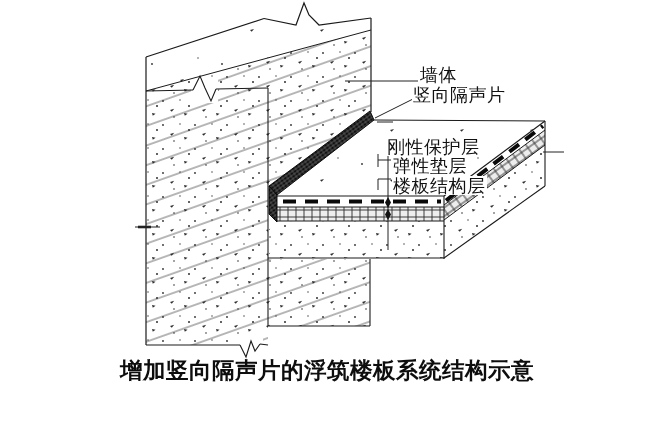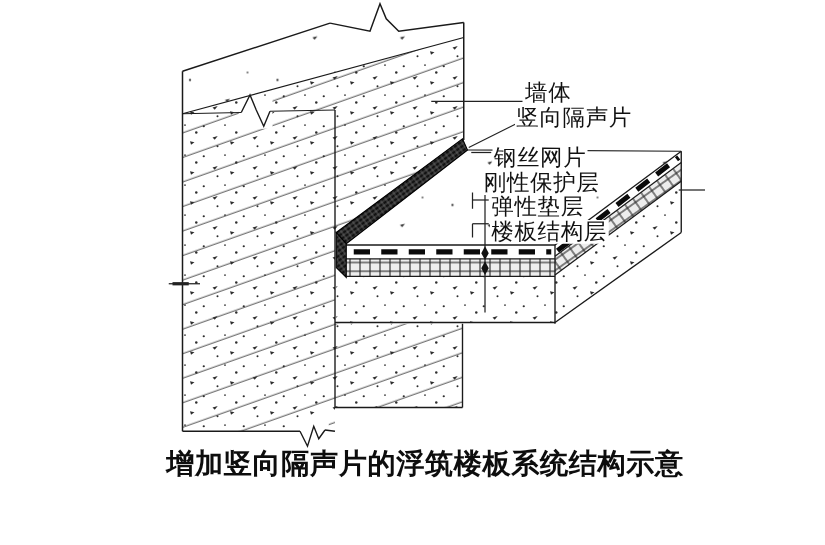--- a/index.html
+++ b/index.html
@@ -2,21 +2,21 @@
 <html><head>
 <meta charset="utf-8">
 <style>
   html,body{margin:0;padding:0;background:#ffffff;}
   #stage{position:relative;width:660px;height:436px;background:#ffffff;overflow:hidden;
          font-family:"DejaVu Sans","Liberation Sans",sans-serif;}
   #stage svg{position:absolute;left:0;top:0;}
   .lbl{position:absolute;color:#111;font-family:"DejaVu Serif","Liberation Serif",serif;
        font-size:18px;line-height:19px;letter-spacing:0.5px;white-space:nowrap;
        background:#ffffff;padding:0 1px;}
-  .caption{position:absolute;left:120px;top:355px;width:440px;text-align:center;
+  .caption{position:absolute;left:120px;top:355px;width:440px;text-align:left;
        color:#0d0d0d;font-size:22.5px;font-weight:600;letter-spacing:0.5px;
        font-family:Liberation Sans, sans-serif;white-space:nowrap;}
 </style>
 </head>
 <body>
 
 <div id="stage">
 
 <svg width="660" height="436" viewBox="0 0 660 436">
   <defs>
@@ -130,20 +130,19 @@
     <line x1="378" y1="154" x2="378" y2="167"></line>
     <line x1="378" y1="179" x2="391" y2="179"></line>
     <line x1="378" y1="179" x2="378" y2="190"></line>
     <path d="M388,197 l3,5.5 l-3,5.5 l-3,-5.5 z" fill="#111" stroke="none"></path>
     <path d="M388,209 l3,5.5 l-3,5.5 l-3,-5.5 z" fill="#111" stroke="none"></path>
   </g>
 </svg>
 
 <div class="lbl" style="left:419px;top:65px">墙体</div>
 <div class="lbl" style="left:412px;top:85px">竖向隔声片</div>
-<div class="lbl" style="left:394px;top:117px">钢丝网片</div>
 <div class="lbl" style="left:386px;top:137px">刚性保护层</div>
 <div class="lbl" style="left:392px;top:176px">楼板结构层</div>
 <div class="lbl" style="left:392px;top:156px">弹性垫层</div>
 
 <div class="caption">增加竖向隔声片的浮筑楼板系统结构示意</div>
 
 </div>
 
 </body></html>

